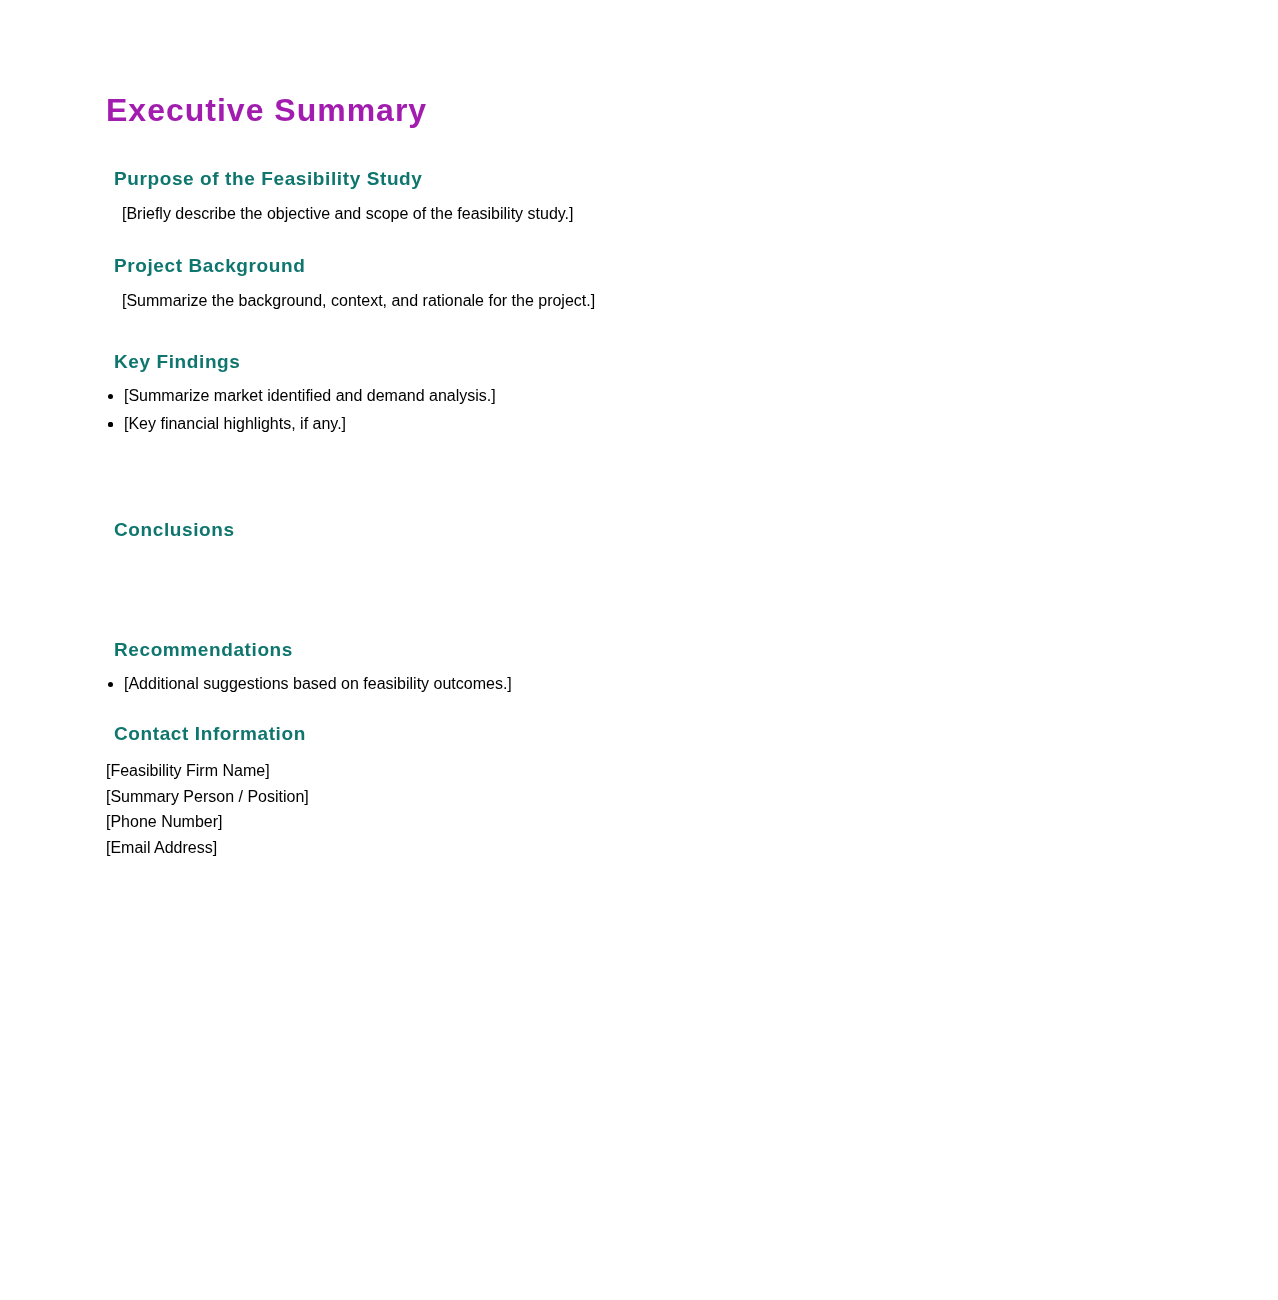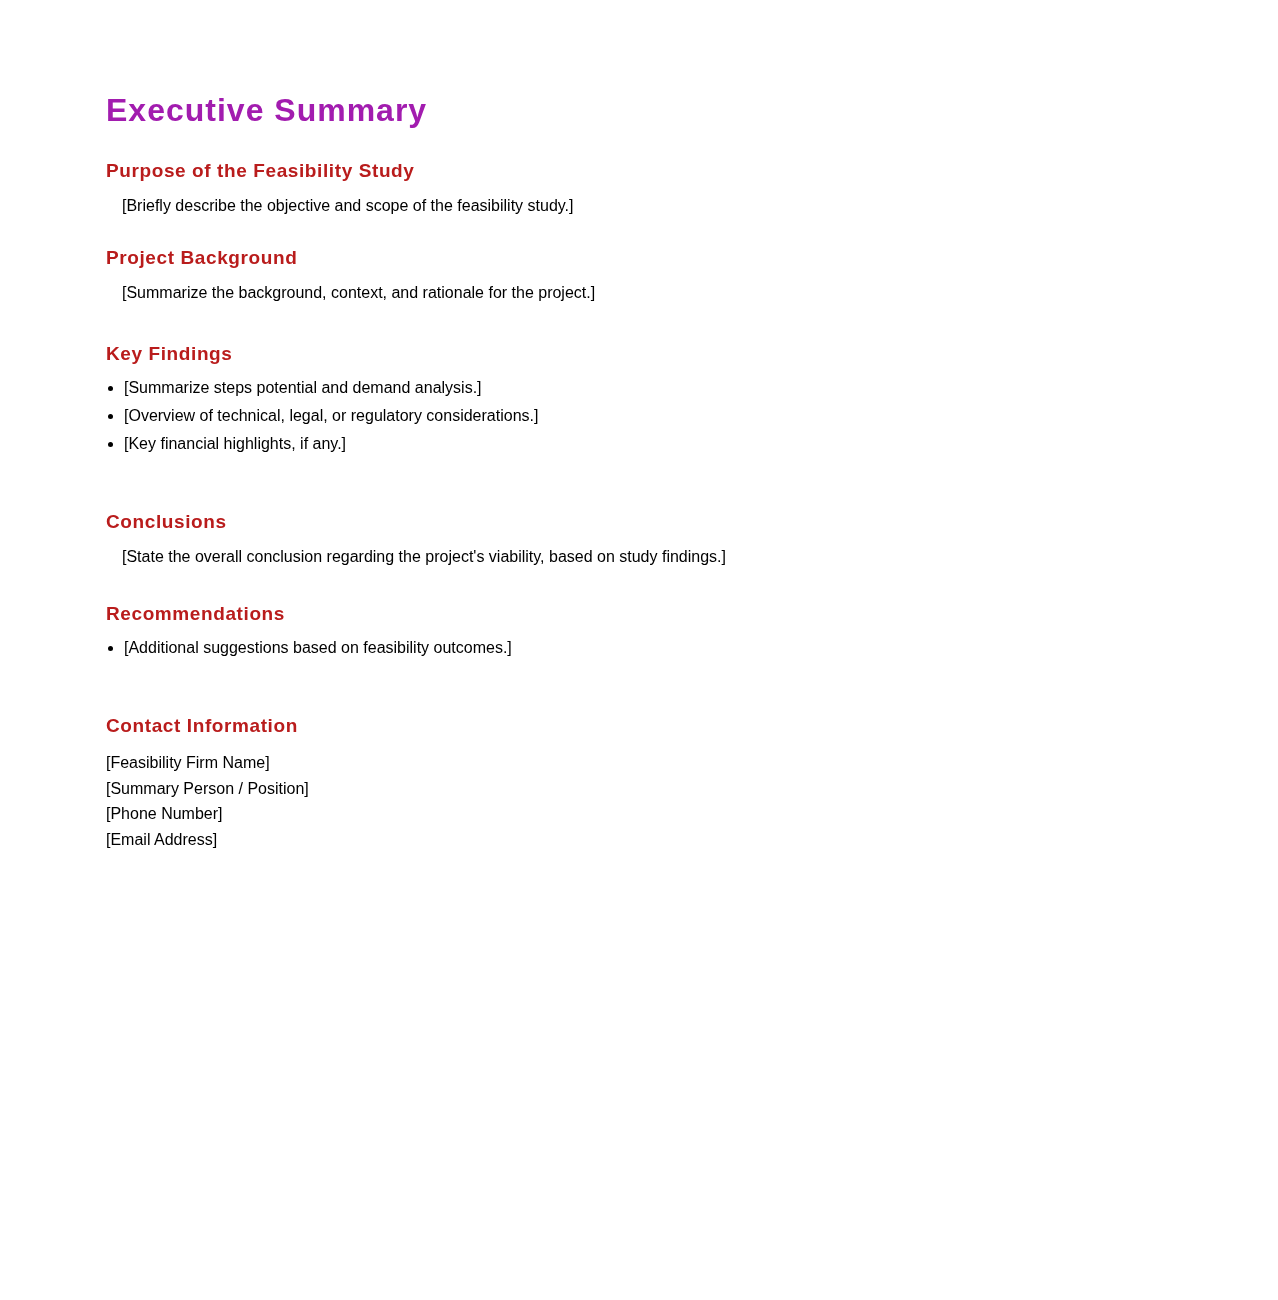--- a/index.html
+++ b/index.html
@@ -25,35 +25,35 @@
       letter-spacing: 1px;
       margin: 0;
       line-height: 38px;
       color: #a21caf;
     }
     h2 {
       font-family: "Liberation Sans", sans-serif;
       font-size: 19px;
       font-weight: bold;
       letter-spacing: 0.6px;
-      margin: 0;
+      margin: 8px;
       line-height: 24px;
-      color: #b91c1c;
+      color: #0f766e;
     }
     p {
       margin: 16px;
       font-size: 16px;
       line-height: 22px;
     }
     .section { position: absolute; left: 106px; }
     .s-purpose { top: 159px; }
     .s-background { top: 246px; }
     .s-findings { top: 342px; }
     .s-conclusions { top: 510px; }
-    .s-recs { top: 602px; }
+    .s-recs { top: 630px; }
     .s-contact { top: 714px; }
     .section h2 + p { margin-top: 12px; }
     ul {
       list-style: none;
       margin: 8px 0 0 0;
       padding: 0;
     }
     ul li {
       position: relative;
       padding-left: 18px;
@@ -88,29 +88,28 @@
 </section>
 
 <section class="section s-background">
   <h2>Project Background</h2>
   <p>[Summarize the background, context, and rationale for the project.]</p>
 </section>
 
 <section class="section s-findings">
   <h2>Key Findings</h2>
   <ul>
-    <li><span class="bullet"></span><span>[Summarize steps potential and demand analysis.]</span></li>
-    <li><span class="bullet"></span><span>[Overview of technical, legal, or regulatory considerations.]</span></li>
+    <li><span class="bullet"></span><span>[Summarize market identified and demand analysis.]</span></li>
+    <li><span class="bullet"></span></li>
     <li><span class="bullet"></span><span>[Key financial highlights, if any.]</span></li>
   </ul>
 </section>
 
 <section class="section s-conclusions">
   <h2>Conclusions</h2>
-  <p>[State the overall conclusion regarding the project's viability, based on study findings.]</p>
 </section>
 
 <section class="section s-recs">
   <h2>Recommendations</h2>
   <ul>
     <li><span class="bullet"></span><span>[Additional suggestions based on feasibility outcomes.]</span></li>
   </ul>
 </section>
 
 <section class="section s-contact">

